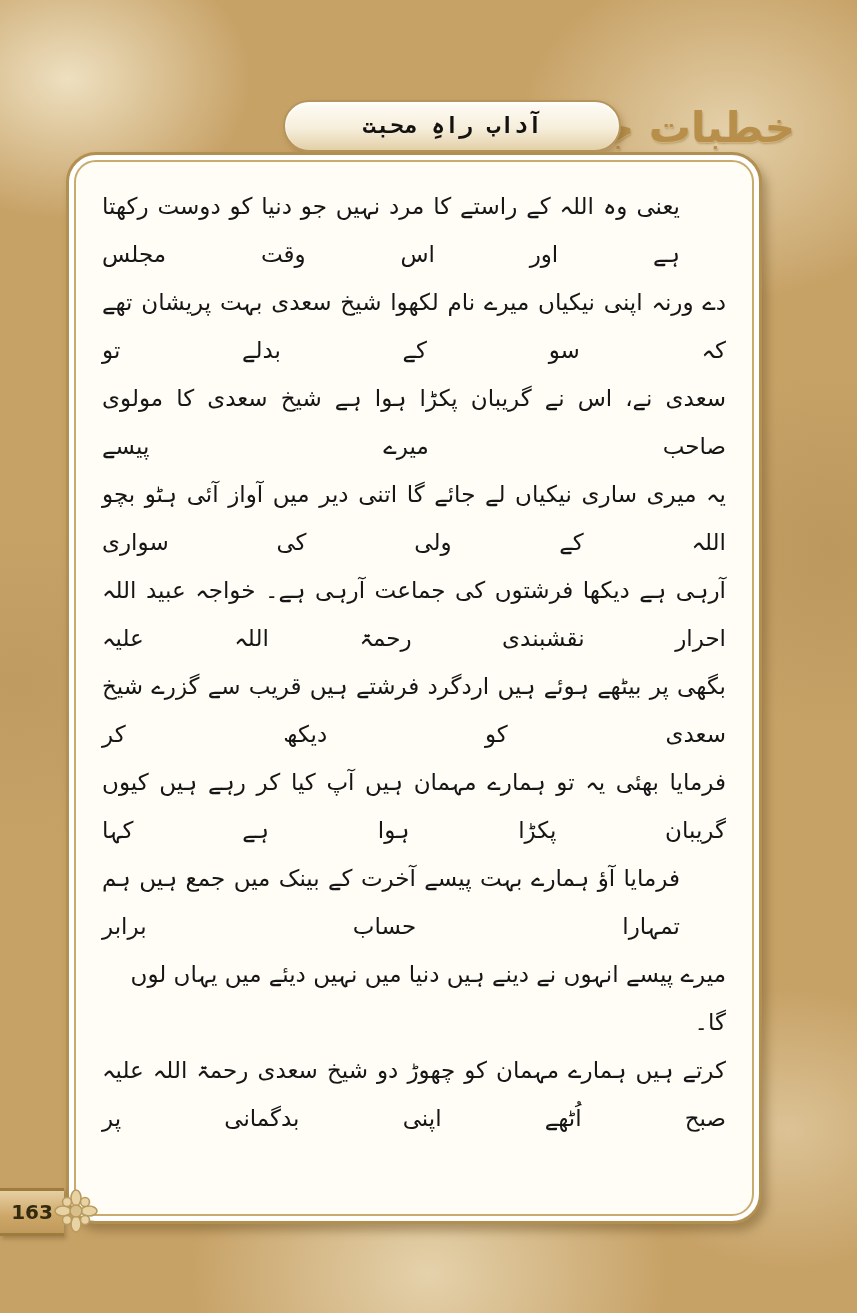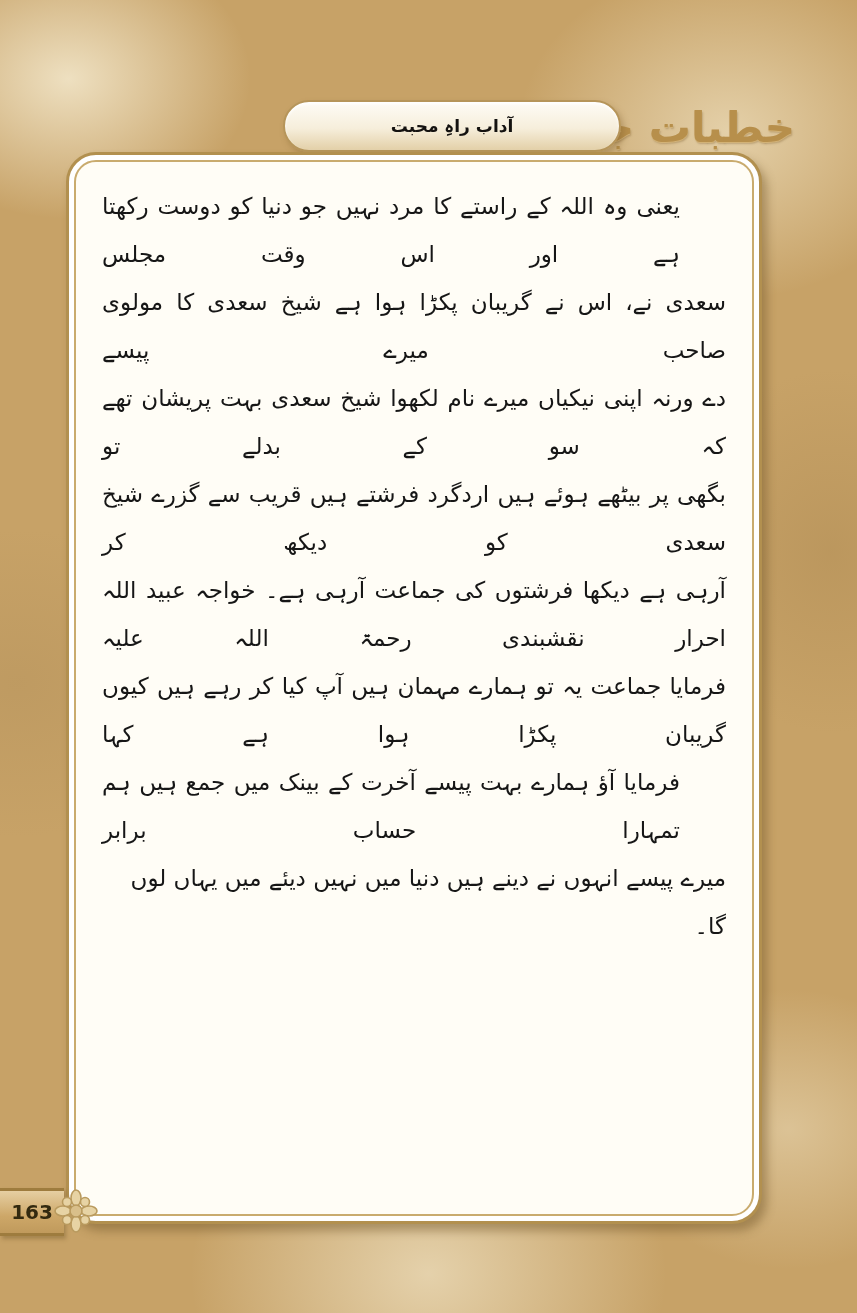--- a/index.html
+++ b/index.html
@@ -25,21 +25,21 @@
     letter-spacing:-2px;white-space:nowrap;
   }
   .title-pill{
     position:absolute;left:283px;top:100px;width:334px;height:48px;
     border:2px solid #b6955a;border-radius:26px;
     background:linear-gradient(180deg,#fefcf6 0%,#f6eedb 55%,#e3d0a8 100%);
     box-shadow:inset 0 2px 3px #ffffff, 3px 4px 6px rgba(120,90,40,.35);
     display:flex;align-items:center;justify-content:center;
   }
   .title-pill .t{
-    direction:rtl;font-size:17px;font-weight:bold;color:#141210;
+    direction:rtl;font-size:23px;font-weight:bold;color:#141210;font-family:Liberation Mono, monospace;
   }
   
   .frame{
     position:absolute;left:66px;top:152px;width:696px;height:1072px;
     border:3px solid #b2904f;border-radius:30px;background:#ffffff;
     box-shadow:5px 7px 10px rgba(110,85,40,.45);
     box-sizing:border-box;
   }
   .frame-inner{
     position:absolute;left:5px;top:5px;right:5px;bottom:5px;
@@ -70,27 +70,29 @@
 <div class="logo">خطبات جلیل</div>
 
 <div class="title-pill">
   <span class="t">آداب راہِ محبت</span>
 </div>
 
 <div class="frame">
   <div class="frame-inner">
     <div>
         <div class="tl indent">یعنی وہ اللہ کے راستے کا مرد نہیں جو دنیا کو دوست رکھتا ہے اور اس وقت مجلس</div>
+        <div class="tl just">دے ورنہ اپنی نیکیاں میرے نام لکھوا شیخ سعدی بہت پریشان تھے کہ سو کے بدلے تو</div>
         <div class="tl just">سعدی نے، اس نے گریبان پکڑا ہوا ہے شیخ سعدی کا مولوی صاحب میرے پیسے</div>
-        <div class="tl just">دے ورنہ اپنی نیکیاں میرے نام لکھوا شیخ سعدی بہت پریشان تھے کہ سو کے بدلے تو</div>
+        <div class="tl just">یہ میری ساری نیکیاں لے جائے گا اتنی دیر میں آواز آئی ہٹو بچو اللہ کے ولی کی سواری</div>
+        <div class="tl just">آرہی ہے دیکھا فرشتوں کی جماعت آرہی ہے۔ خواجہ عبید اللہ احرار نقشبندی رحمۃ اللہ علیہ</div>
         <div class="tl just">بگھی پر بیٹھے ہوئے ہیں اردگرد فرشتے ہیں قریب سے گزرے شیخ سعدی کو دیکھ کر</div>
-        <div class="tl just">آرہی ہے دیکھا فرشتوں کی جماعت آرہی ہے۔ خواجہ عبید اللہ احرار نقشبندی رحمۃ اللہ علیہ</div>
-        <div class="tl just">فرمایا جماعت یہ تو ہمارے مہمان ہیں آپ کیا کر رہے ہیں کیوں گریبان پکڑا ہوا ہے کہا</div>
+        <div class="tl just">فرمایا بھئی یہ تو ہمارے مہمان ہیں آپ کیا کر رہے ہیں کیوں گریبان پکڑا ہوا ہے کہا</div>
         <div class="tl indent">فرمایا آؤ ہمارے بہت پیسے آخرت کے بینک میں جمع ہیں ہم تمہارا حساب برابر</div>
         <div class="tl endline">میرے پیسے انہوں نے دینے ہیں دنیا میں نہیں دیئے میں یہاں لوں گا۔</div>
+        <div class="tl just">کرتے ہیں ہمارے مہمان کو چھوڑ دو شیخ سعدی رحمۃ اللہ علیہ صبح اُٹھے اپنی بدگمانی پر</div>
       </div>
   </div>
 </div>
 
 <div class="badge">
   <span class="n">163</span>
 </div>
 
 <svg class="ornament" viewBox="0 0 44 44">
   <g stroke="#b99a5e" stroke-width="1.6" fill="#e7d3a4">

